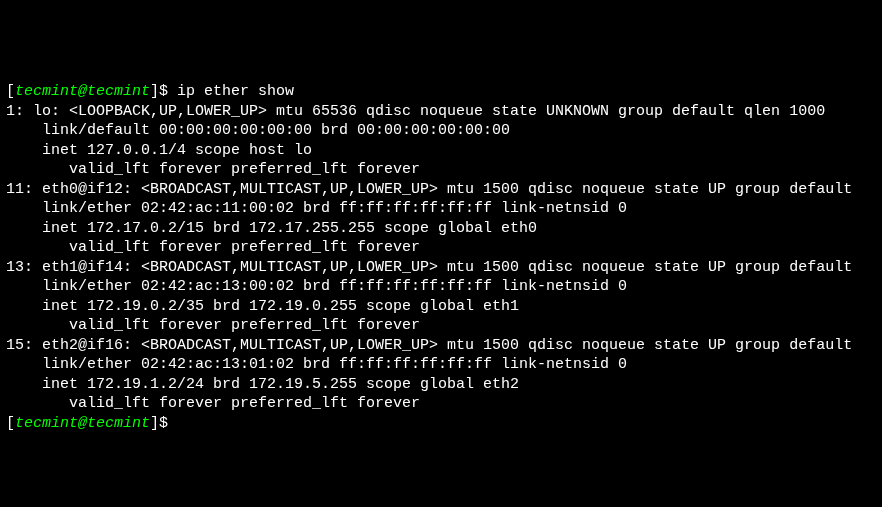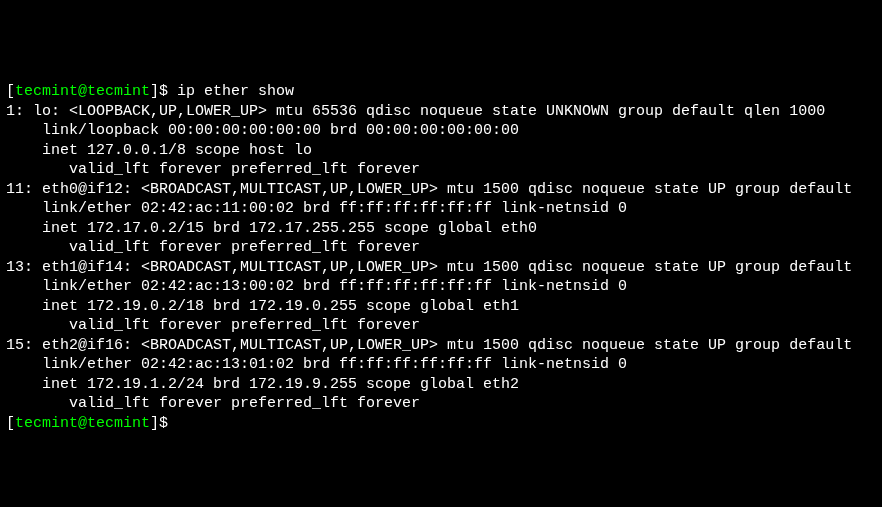--- a/index.html
+++ b/index.html
@@ -9,42 +9,42 @@
       font-family: "Courier New", monospace;
       font-size: 15px;
       line-height: 1.3;
       padding: 4px 6px;
       width: 882px;
       height: 507px;
       overflow: hidden;
       white-space: pre-wrap;
       word-break: break-all;
     }
-    .green { color: #00ff00; }
+    .green { color: #00ff00; font-style: italic; }
     .white { color: #fff; }
     .term { display: block; }
   </style>
 </head>
 <body>
 
 
 
 <span class="term"><span><span class="white">[</span><span class="green">tecmint@tecmint</span><span class="white">]$ </span><span class="white">ip ether show</span></span>
 <span>1: lo: &lt;LOOPBACK,UP,LOWER_UP&gt; mtu 65536 qdisc noqueue state UNKNOWN group default qlen 1000</span>
-<span>    link/loopback 00:00:00:00:00:00 brd 00:00:00:00:00:00</span>
-<span>    inet 127.0.0.1/8 scope host lo</span>
+<span>    link/default 00:00:00:00:00:00 brd 00:00:00:00:00:00</span>
+<span>    inet 127.0.0.1/4 scope host lo</span>
 <span>       valid_lft forever preferred_lft forever</span>
 <span>11: eth0@if12: &lt;BROADCAST,MULTICAST,UP,LOWER_UP&gt; mtu 1500 qdisc noqueue state UP group default </span>
 <span>    link/ether 02:42:ac:11:00:02 brd ff:ff:ff:ff:ff:ff link-netnsid 0</span>
 <span>    inet 172.17.0.2/15 brd 172.17.255.255 scope global eth0</span>
 <span>       valid_lft forever preferred_lft forever</span>
 <span>13: eth1@if14: &lt;BROADCAST,MULTICAST,UP,LOWER_UP&gt; mtu 1500 qdisc noqueue state UP group default </span>
 <span>    link/ether 02:42:ac:13:00:02 brd ff:ff:ff:ff:ff:ff link-netnsid 0</span>
-<span>    inet 172.19.0.2/18 brd 172.19.0.255 scope global eth1</span>
+<span>    inet 172.19.0.2/35 brd 172.19.0.255 scope global eth1</span>
 <span>       valid_lft forever preferred_lft forever</span>
 <span>15: eth2@if16: &lt;BROADCAST,MULTICAST,UP,LOWER_UP&gt; mtu 1500 qdisc noqueue state UP group default </span>
 <span>    link/ether 02:42:ac:13:01:02 brd ff:ff:ff:ff:ff:ff link-netnsid 0</span>
-<span>    inet 172.19.1.2/24 brd 172.19.9.255 scope global eth2</span>
+<span>    inet 172.19.1.2/24 brd 172.19.5.255 scope global eth2</span>
 <span>       valid_lft forever preferred_lft forever</span>
 <span><span class="white">[</span><span class="green">tecmint@tecmint</span><span class="white">]$ </span></span></span>
 
 
 
 
 </body></html>

